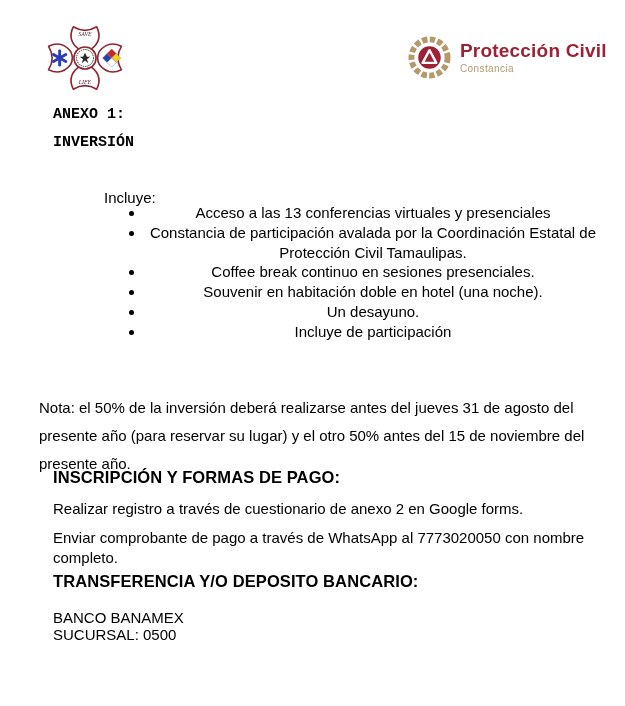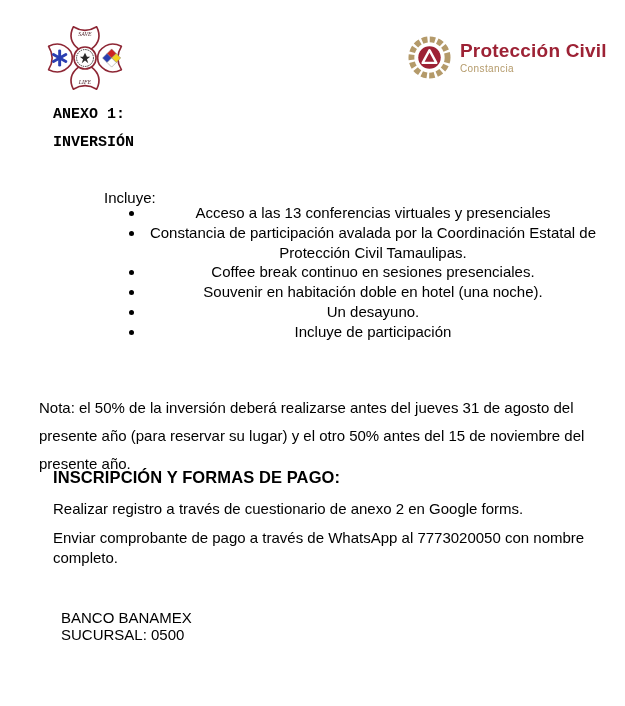--- a/index.html
+++ b/index.html
@@ -33,21 +33,21 @@
   .cost-line       { left: 53px; top: 162px; }
   .includes-label  { left: 104px; top: 189px; }
   .includes-list   { left: 125px; top: 203px; width: 474px; }
   .includes-list ul { list-style: disc outside; padding-left: 20px; text-align: center; }
   .includes-list li { font-size: 15px; line-height: 19.8px; padding-left: 2px; }
   .note-para       { left: 39px; top: 361px; width: 554px; font-size: 15px; line-height: 28px; margin-top: 33px; }
   .inscripcion-heading { left: 53px; top: 468px; }
   .reg-line1       { left: 53px; top: 500px; }
   .reg-line2       { left: 53px; top: 528px; width: 554px; line-height: 20px; }
   .transfer-heading { left: 53px; top: 572px; }
-  .bank-block      { left: 61px; top: 609px; font-size: 15px; line-height: 17.3px; }
+  .bank-block      { left: 53px; top: 609px; font-size: 15px; line-height: 17.3px; }
 </style>
 </head>
 <body>
 
 <div class="page">
 
   <div class="abs logo-left">
     <svg viewBox="0 0 120 104" width="78" height="68">
 
       <g fill="#ffffff" stroke="#8e2735" stroke-width="2.5" stroke-linejoin="round">
@@ -107,18 +107,19 @@
       <li>Incluye de participación</li>
     </ul>
   </div>
 
   <div class="abs note-para">Nota: el 50% de la inversión deberá realizarse antes del jueves 31 de agosto del presente año (para reservar su lugar) y el otro 50% antes del 15 de noviembre del presente año.</div>
 
   <div class="abs inscripcion-heading h-section">INSCRIPCIÓN Y FORMAS DE PAGO:</div>
   <div class="abs reg-line1 body-text">Realizar registro a través de cuestionario de anexo 2 en Google forms.</div>
   <div class="abs reg-line2 body-text">Enviar comprobante de pago a través de WhatsApp al 7773020050 con nombre completo.</div>
 
+  <div class="abs transfer-heading h-section">TRANSFERENCIA Y/O DEPOSITO BANCARIO:</div>
   <div class="abs bank-block">
     <div>BANCO BANAMEX</div>
     <div>SUCURSAL: 0500</div>
   </div>
 
 </div>
 
 </body></html>

